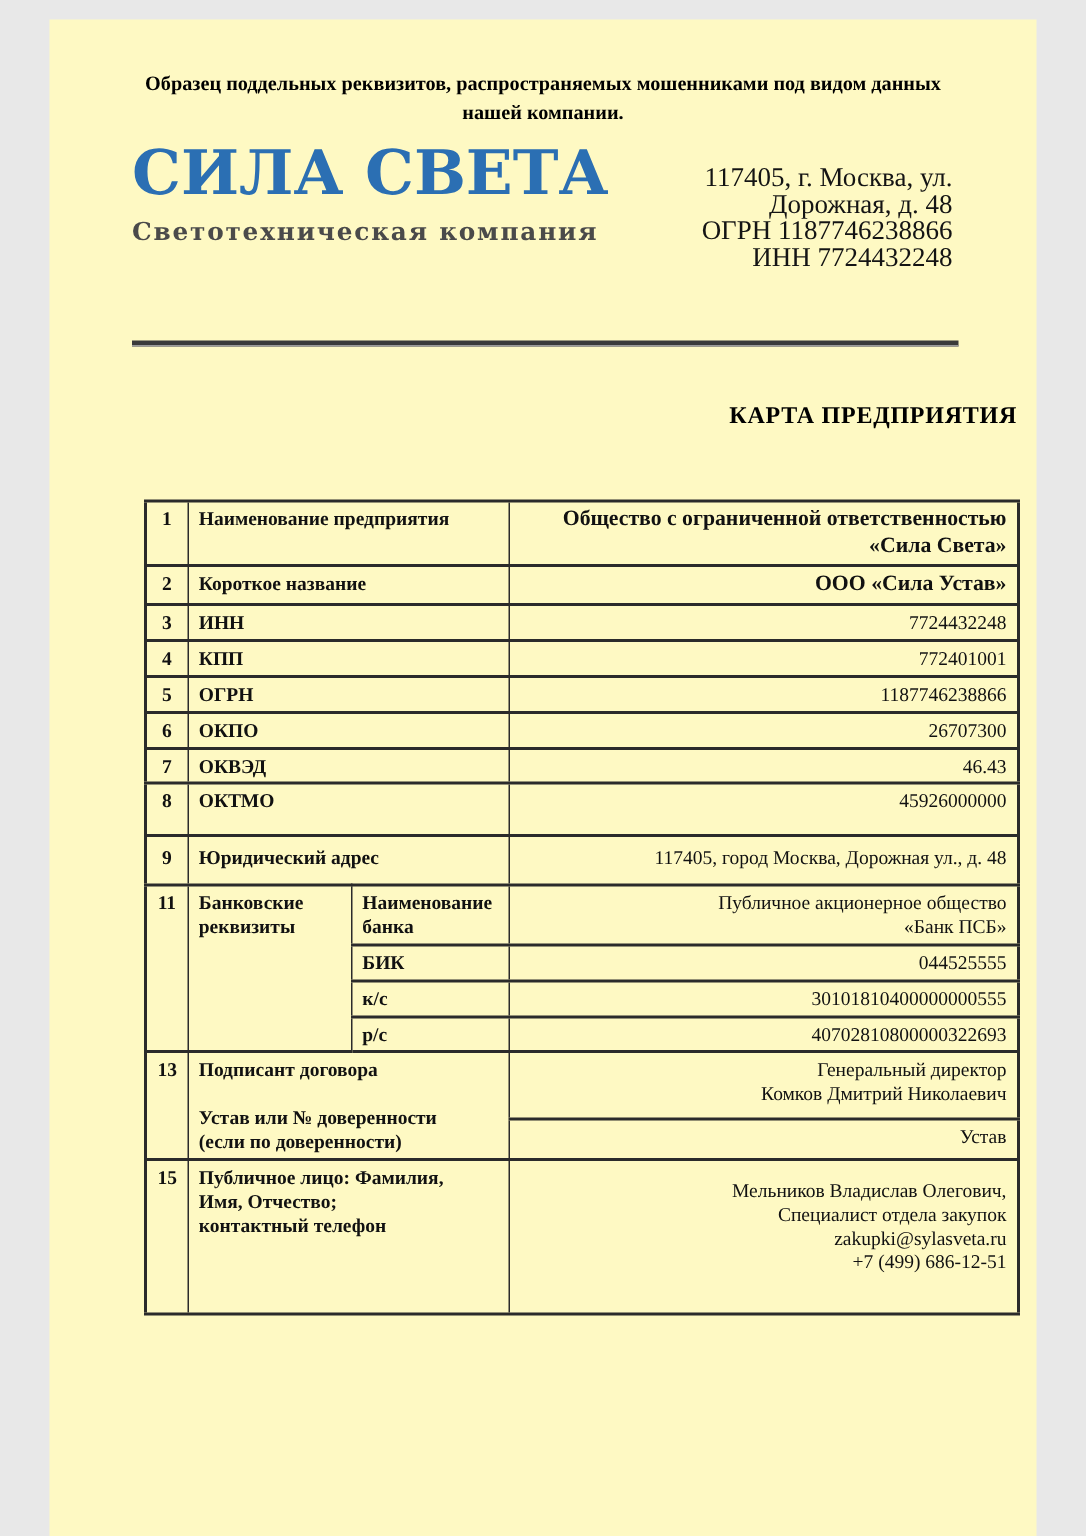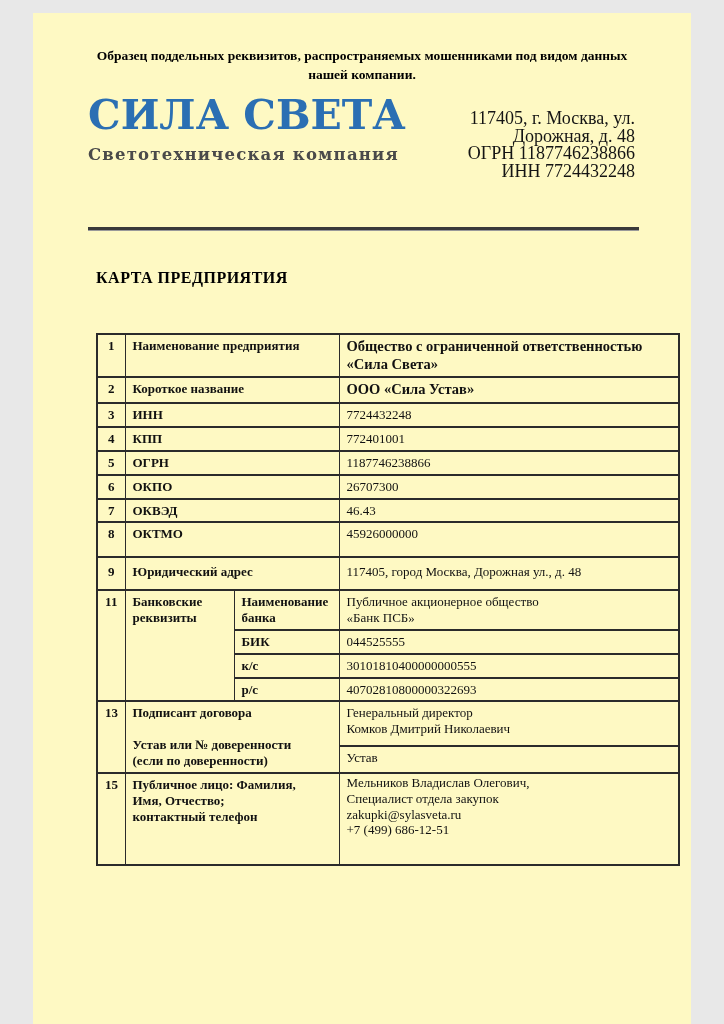--- a/index.html
+++ b/index.html
@@ -37,50 +37,50 @@
   }
   .address{
     margin-top:16px;text-align:right;font-size:18px;line-height:17.5px;color:#141414;
   }
   
   .rule{
     height:4px;background:var(--rule);margin:47px 52px 0 55px;
     border-bottom:1px solid #9a9a9a;
   }
   
-  .doc-title-wrap{margin:38px 0 0 63px;width:582px;text-align:left;}
+  .doc-title-wrap{margin:38px 0 0 63px;width:582px;text-align:right;}
   .doc-title{font-weight:bold;font-size:16px;letter-spacing:.5px;color:#000;}
   
   table.card{
     margin:46px 0 0 63px;width:582px;border-collapse:collapse;
     table-layout:fixed;border:2px solid var(--border);
   }
   table.card td{
     border-left:1px solid var(--border);
     border-right:1px solid var(--border);
     border-top:2px solid var(--border);
     border-bottom:2px solid var(--border);
     padding:3px 7px;vertical-align:top;
     font-size:13px;line-height:1.22;
   }
   td.num{font-weight:bold;font-size:12px;text-align:center;padding:3px 2px;}
   td.num-bottom{vertical-align:bottom;padding-bottom:5px;}
   td.label{font-weight:bold;}
   td.value{
-    text-align:left;font-size:14px;vertical-align:middle;line-height:1.25;
+    text-align:right;font-size:14px;vertical-align:middle;line-height:1.25;
   }
   td.value.bold{font-weight:bold;font-size:14.5px;}
   .preline{white-space:pre-line;}
   tr.row8 td{padding-bottom:14px;}
   tr.row9 td{padding-top:6px;padding-bottom:9px;}
   tr.row9 td.label{vertical-align:middle;}
   td.val-director{padding-bottom:12px;}
   td.val-ustav{padding-top:9px;padding-bottom:6px;}
   tr.row15 td{padding-bottom:26px;}
-  tr.row15 td.value{vertical-align:top;padding-top:1px;}
+  tr.row15 td.value{vertical-align:top;padding-top:12px;}
 </style>
 </head>
 <body>
 
 <div class="page">
 
   <div class="warning preline">Образец поддельных реквизитов, распространяемых мошенниками под видом данных
 нашей компании.</div>
 
   <div class="header">

